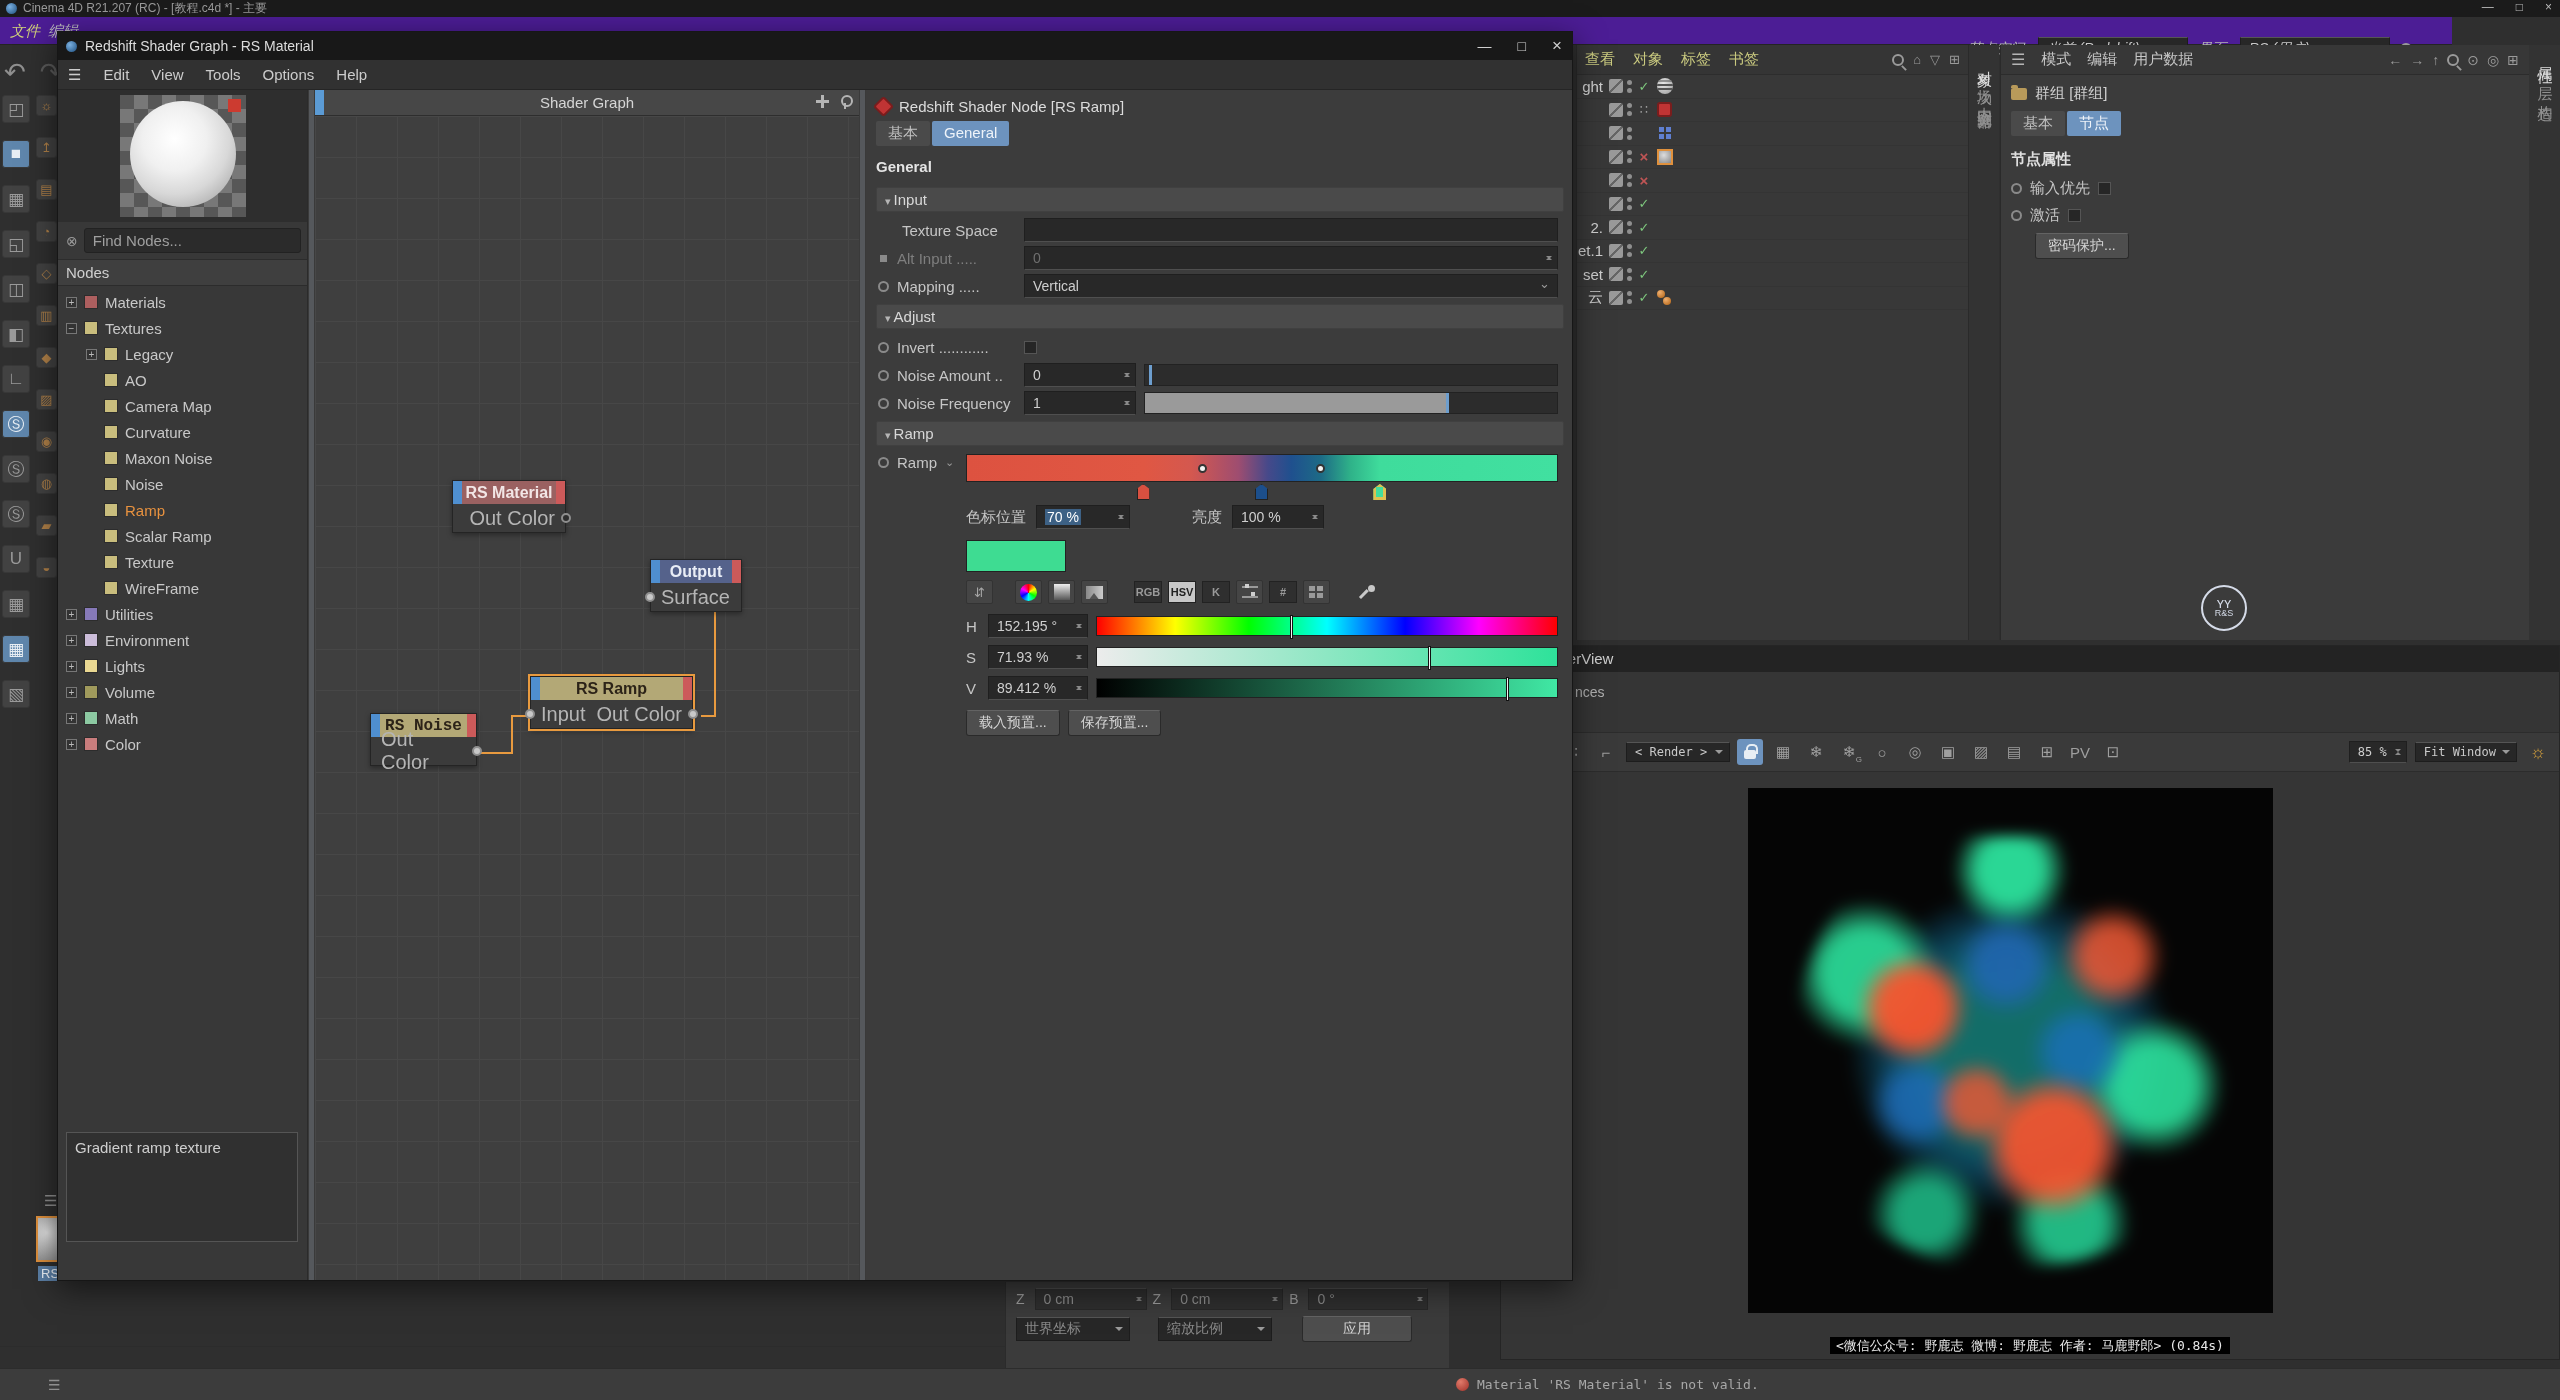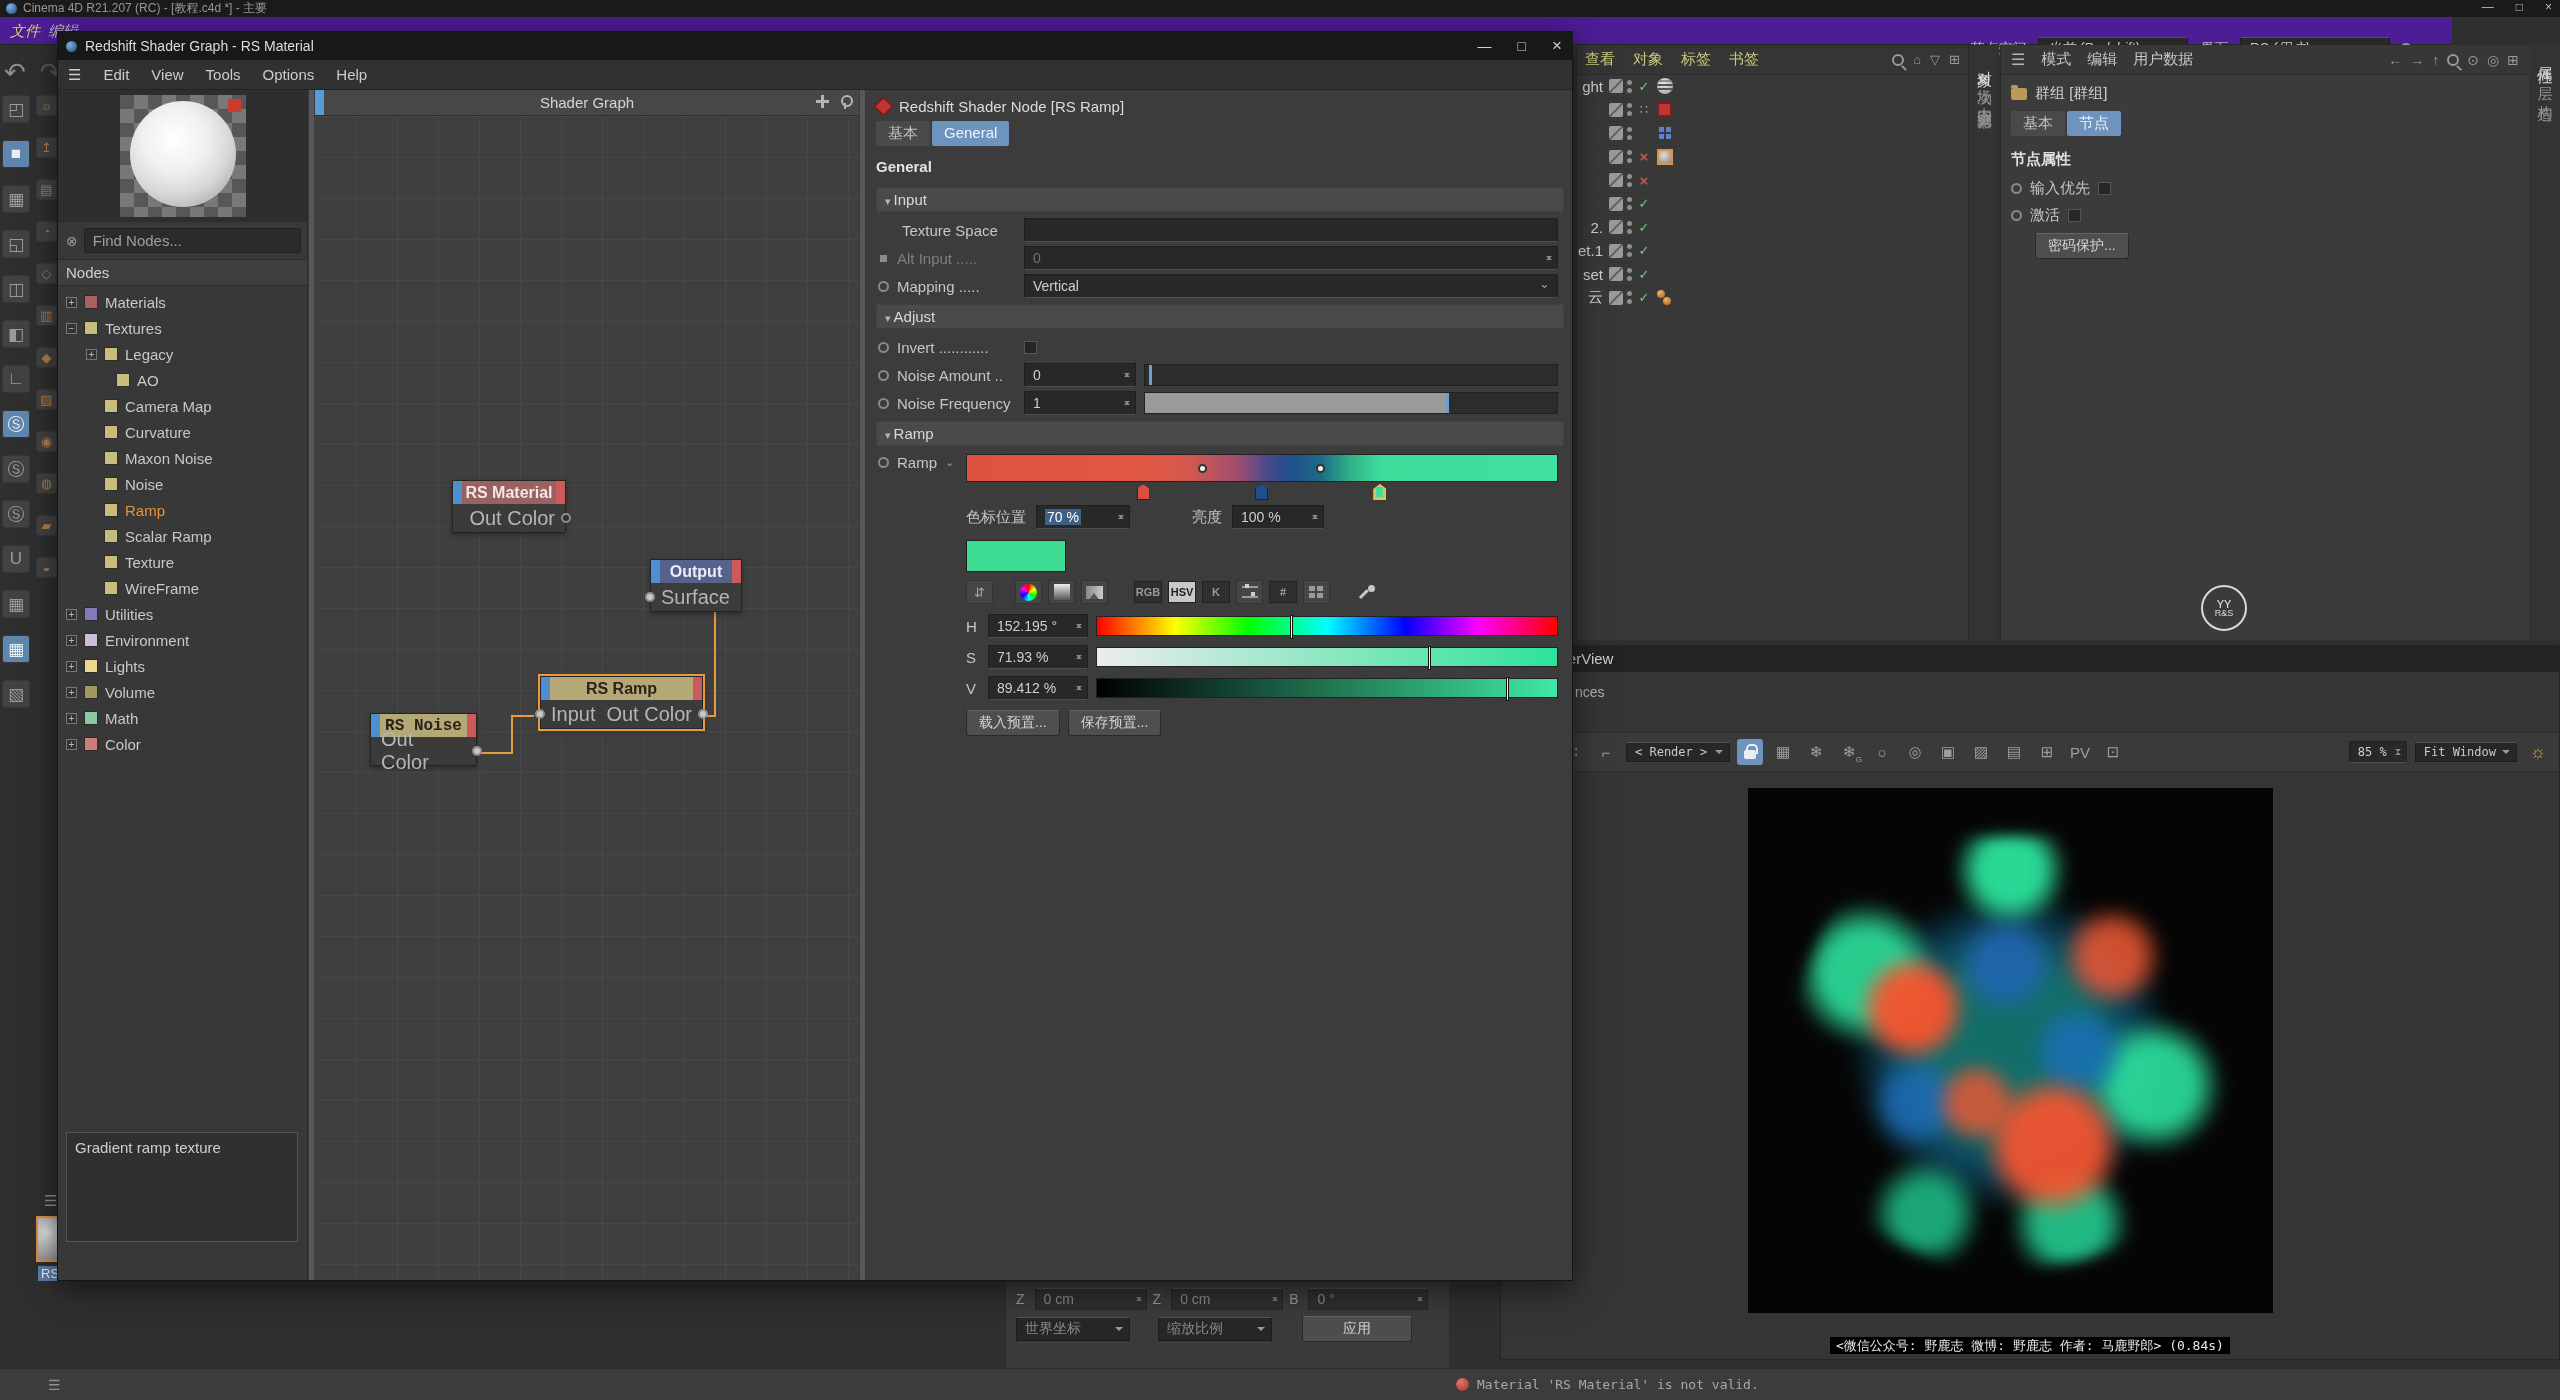--- a/index.html
+++ b/index.html
@@ -588,21 +588,21 @@
           <div class="tree-row" style="padding-left: 8px;">
             <span class="expander">−</span>
             <span class="swatch-sq" style="background: rgb(201, 189, 125);"></span>
             <span class="tree-label">Textures</span>
           </div>
           <div class="tree-row" style="padding-left: 28px;">
             <span class="expander">+</span>
             <span class="swatch-sq" style="background: rgb(201, 189, 125);"></span>
             <span class="tree-label">Legacy</span>
           </div>
-          <div class="tree-row" style="padding-left: 28px; margin-left: 12px;">
+          <div class="tree-row" style="padding-left: 28px;">
             <span class="expander blank"></span>
             <span class="swatch-sq" style="background: rgb(201, 189, 125);"></span>
             <span class="tree-label">AO</span>
           </div>
           <div class="tree-row" style="padding-left: 28px;">
             <span class="expander blank"></span>
             <span class="swatch-sq" style="background: rgb(201, 189, 125);"></span>
             <span class="tree-label">Camera Map</span>
           </div>
           <div class="tree-row" style="padding-left: 28px;">
@@ -700,21 +700,21 @@
           </div>
           <div class="gnode" style="left: 335px; top: 443px; width: 92px;">
             <div class="gnode-h" style="background: rgb(85, 98, 139);">
               <span class="gnode-t" style="color: rgb(233, 237, 246);">Output</span>
             </div>
             <div class="gnode-ports single-in">
               <span>Surface</span>
               <span class="pcirc in"></span>
             </div>
           </div>
-          <div class="gnode sel" style="left: 225px; top: 560px; width: 163px;">
+          <div class="gnode sel" style="left: 215px; top: 560px; width: 163px;">
             <div class="gnode-h" style="background: rgb(179, 168, 118);">
               <span class="gnode-t" style="color: rgb(44, 35, 24);">RS Ramp</span>
             </div>
             <div class="gnode-ports">
               <span>Input</span>
               <span class="pcirc in"></span>
               <span>Out Color</span>
               <span class="pcirc out"></span>
             </div>
           </div>

